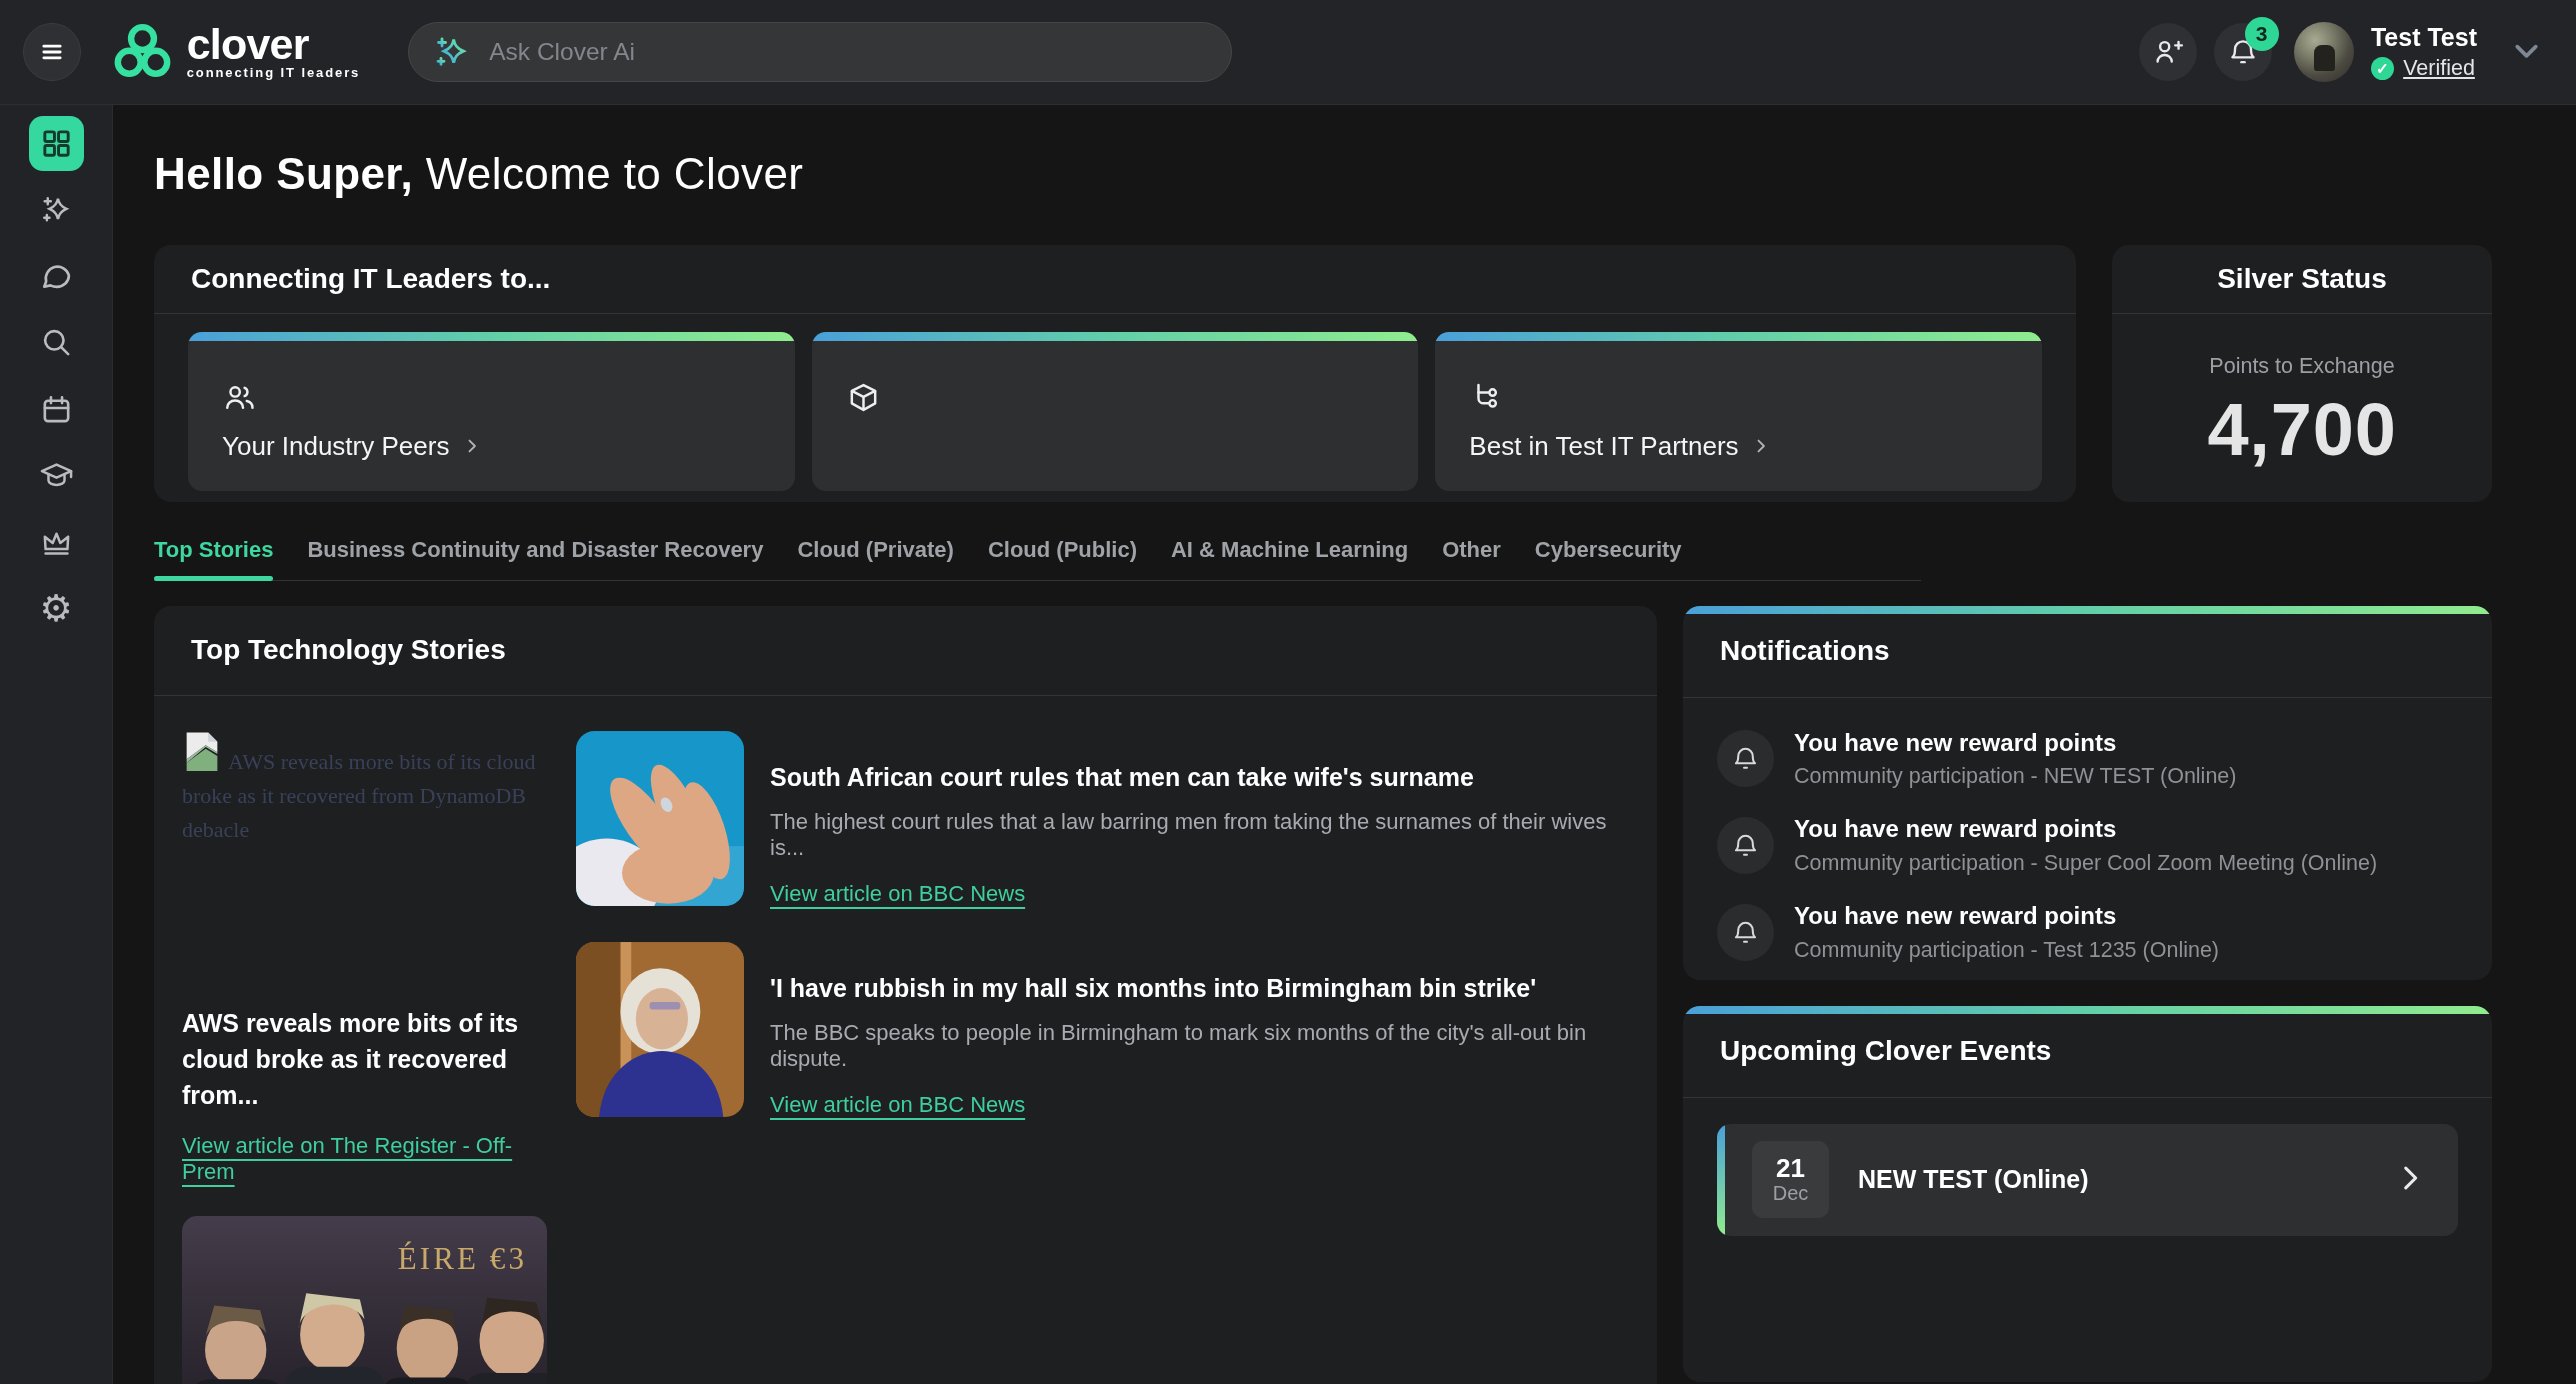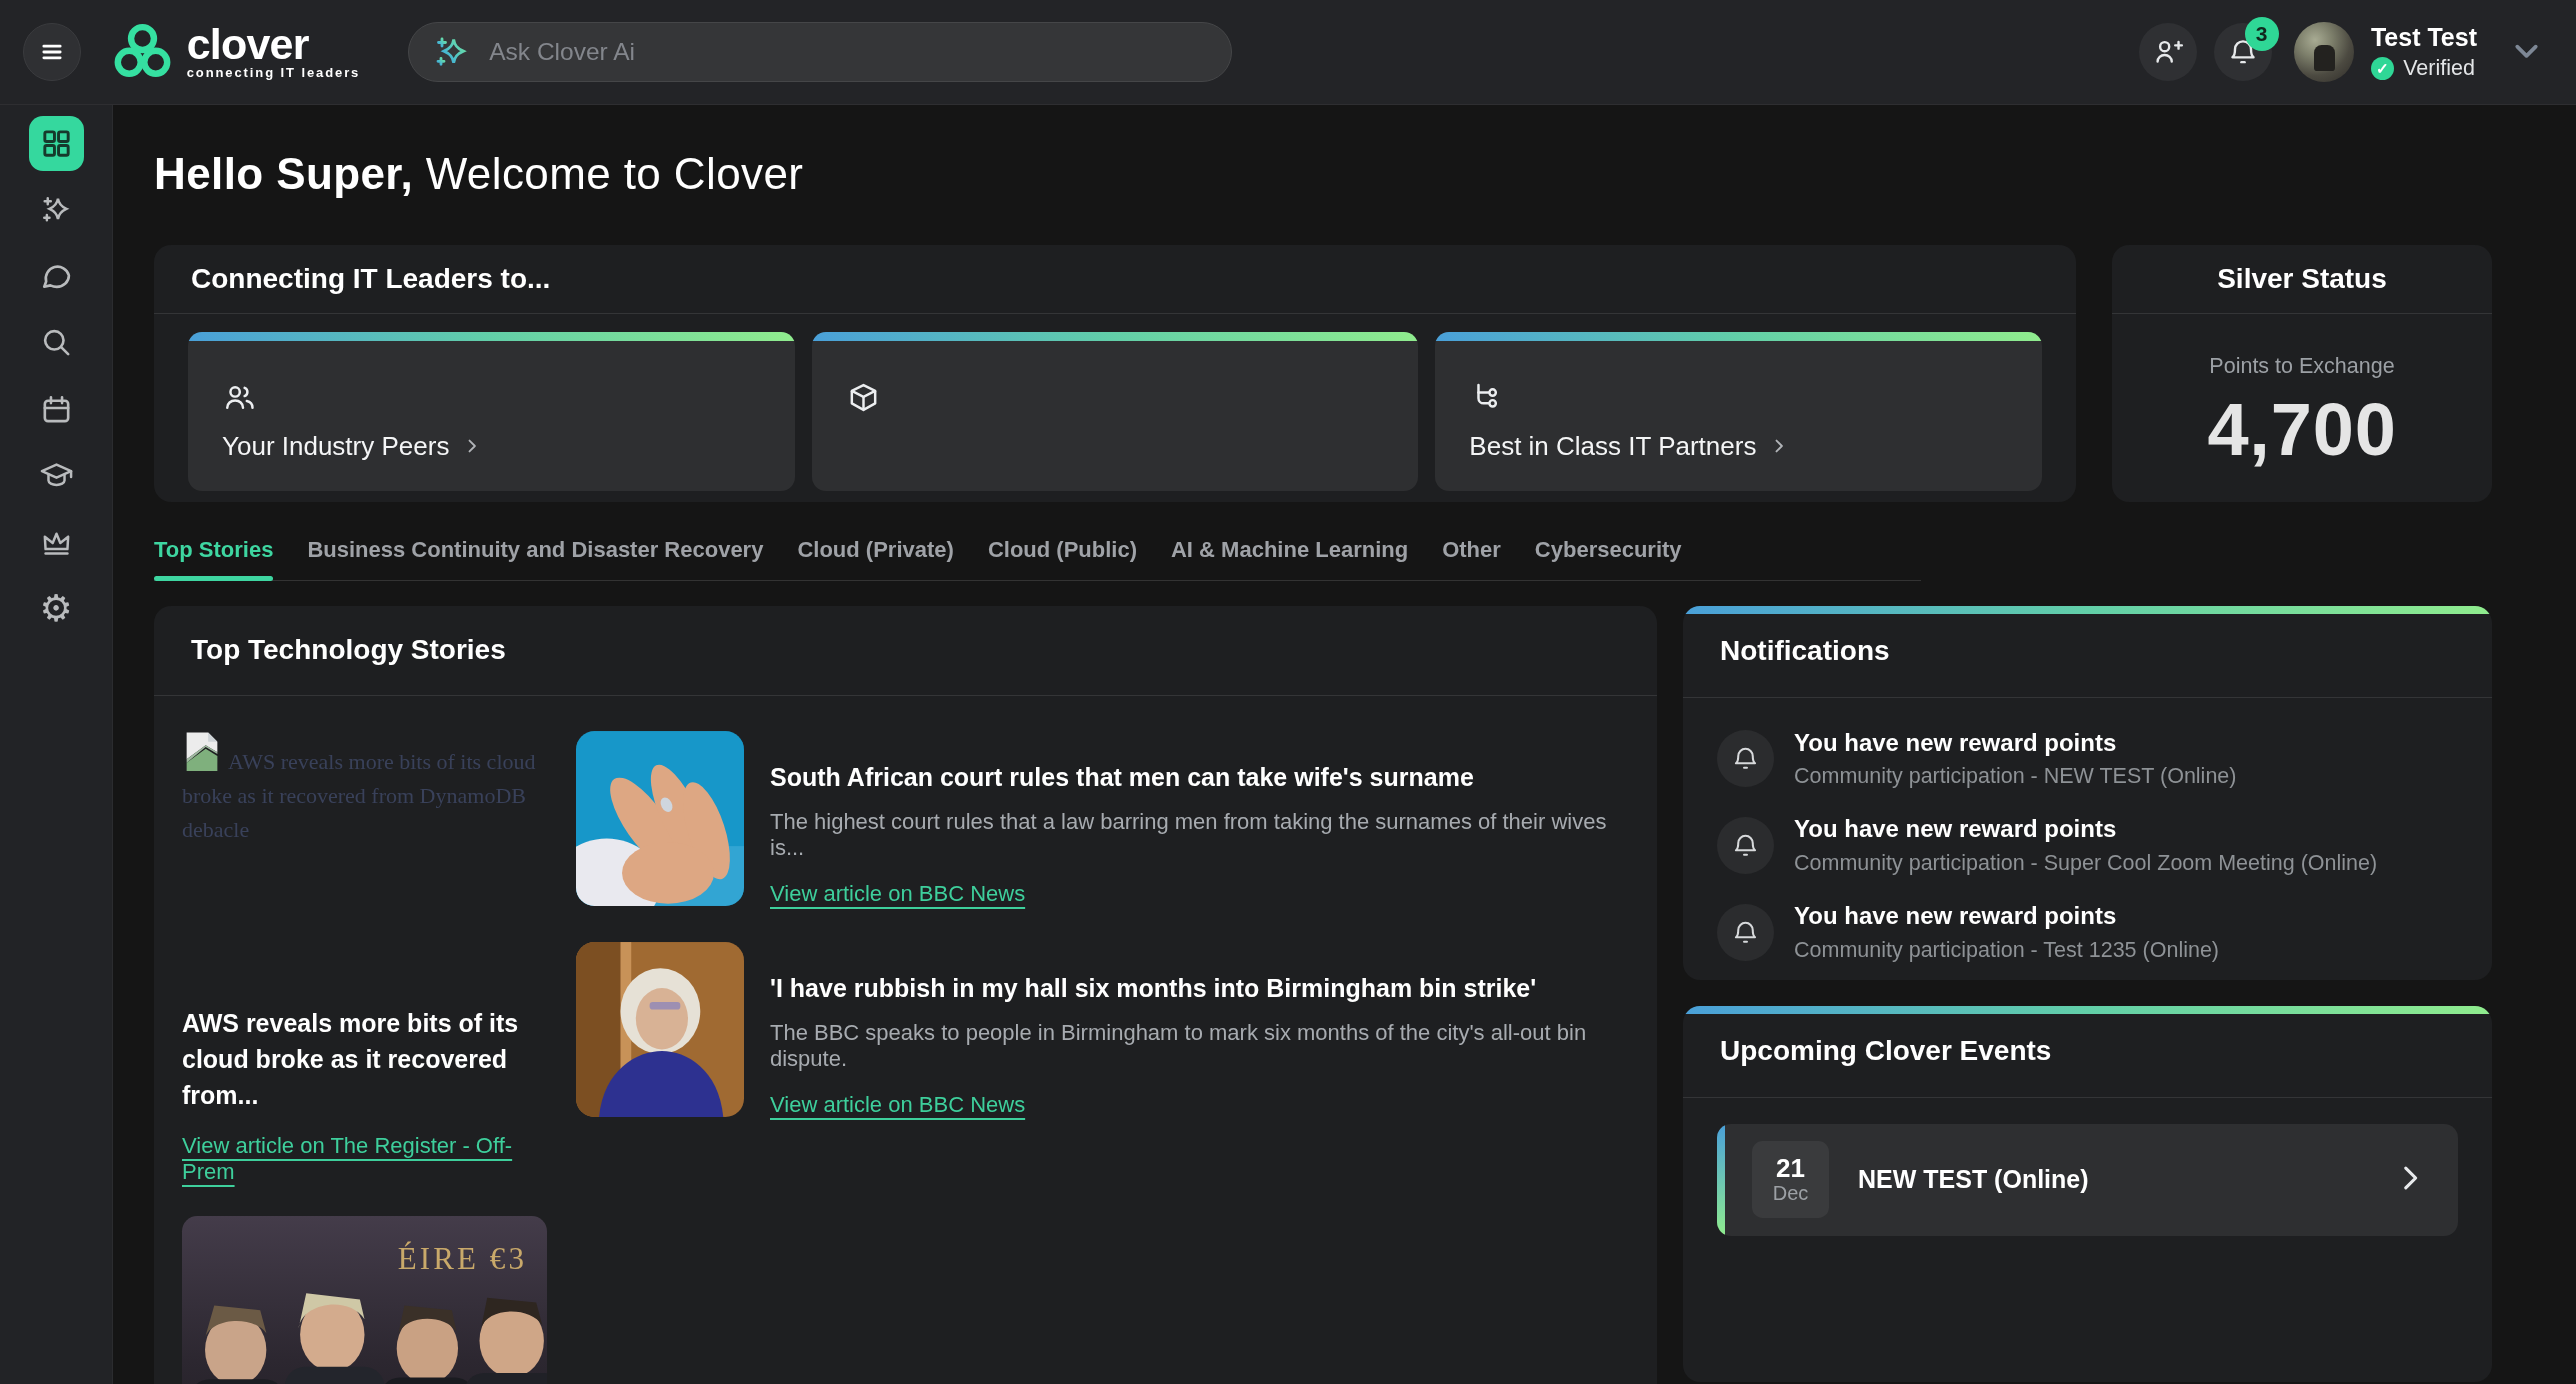--- a/index.html
+++ b/index.html
@@ -34,21 +34,21 @@
   .avatar { width:60px; height:60px; border-radius:50%; margin-left:21.5px; flex:none;
             background: radial-gradient(circle at 35% 30%, #a8ab93 0%, #7d7f6b 30%, #4c4a41 62%, #2d2b27 100%);
             position:relative; overflow:hidden; }
   .avatar::after { content:''; position:absolute; left:20px; top:23px; width:21.5px; height:26px;
             background:#23221f; border-radius:7.7px 7.7px 3.1px 3.1px; }
   .user-meta { margin-left:17px; }
   .user-name { font-size:25px; font-weight:bold; color:#fff; }
   .user-verified { display:flex; align-items:center; margin-top:4.6px; }
   .verify-dot { width:23px; height:23px; border-radius:50%; background:#2fd796; color:#fff; font-size:15.3px;
                 display:flex; align-items:center; justify-content:center; font-weight:bold; }
-  .user-verified span.vtext { font-size:21.5px; color:#e3e5e7; margin-left:9.2px; }
+  .user-verified span.vtext { font-size:21.5px; color:#e3e5e7; margin-left:9.2px;text-decoration:underline; }
   .chev-down { margin-left:31px; }
   .chev-down svg { width:37px; height:37px; }
 
   
   .sidebar { position:absolute; top:105px; left:0; width:113px; height:1280px; background:#222326;
              border-right:0.8px solid #2b2c2f; display:flex; flex-direction:column; align-items:center; padding-top:10.7px; }
   .side-item { width:55px; height:55px; border-radius:14px; display:flex; align-items:center; justify-content:center;
                margin-bottom:11.5px; cursor:pointer; }
   .side-item svg { width:35px; height:35px; }
   .side-item.active { background:#35d89e; }
@@ -291,21 +291,21 @@
             </svg>
           </div>
           <div class="promo">
             <svg class="picon" viewBox="0 0 24 24" fill="none" stroke="#eceef0" stroke-width="1.7" stroke-linecap="round">
               <path d="M6.5 3.5v9a3.5 3.5 0 0 0 3.5 3.5h3.4"></path>
               <path d="M6.5 8.6h6.9"></path>
               <circle cx="16.2" cy="8.6" r="2.2"></circle>
               <circle cx="16.2" cy="16" r="2.2"></circle>
             </svg>
             <div class="promo-label">
-              <span>Best in Class IT Partners</span>
+              <span>Best in Test IT Partners</span>
               <svg viewBox="0 0 24 24" fill="none" stroke="#c9ccd0" stroke-width="2.2" stroke-linecap="round" stroke-linejoin="round">
                   <path d="M9 5.5l6.5 6.5L9 18.5"></path>
                 </svg>
             </div>
           </div>
         </div>
       </section>
 
       <section class="card silver-card">
         <div class="card-head">

